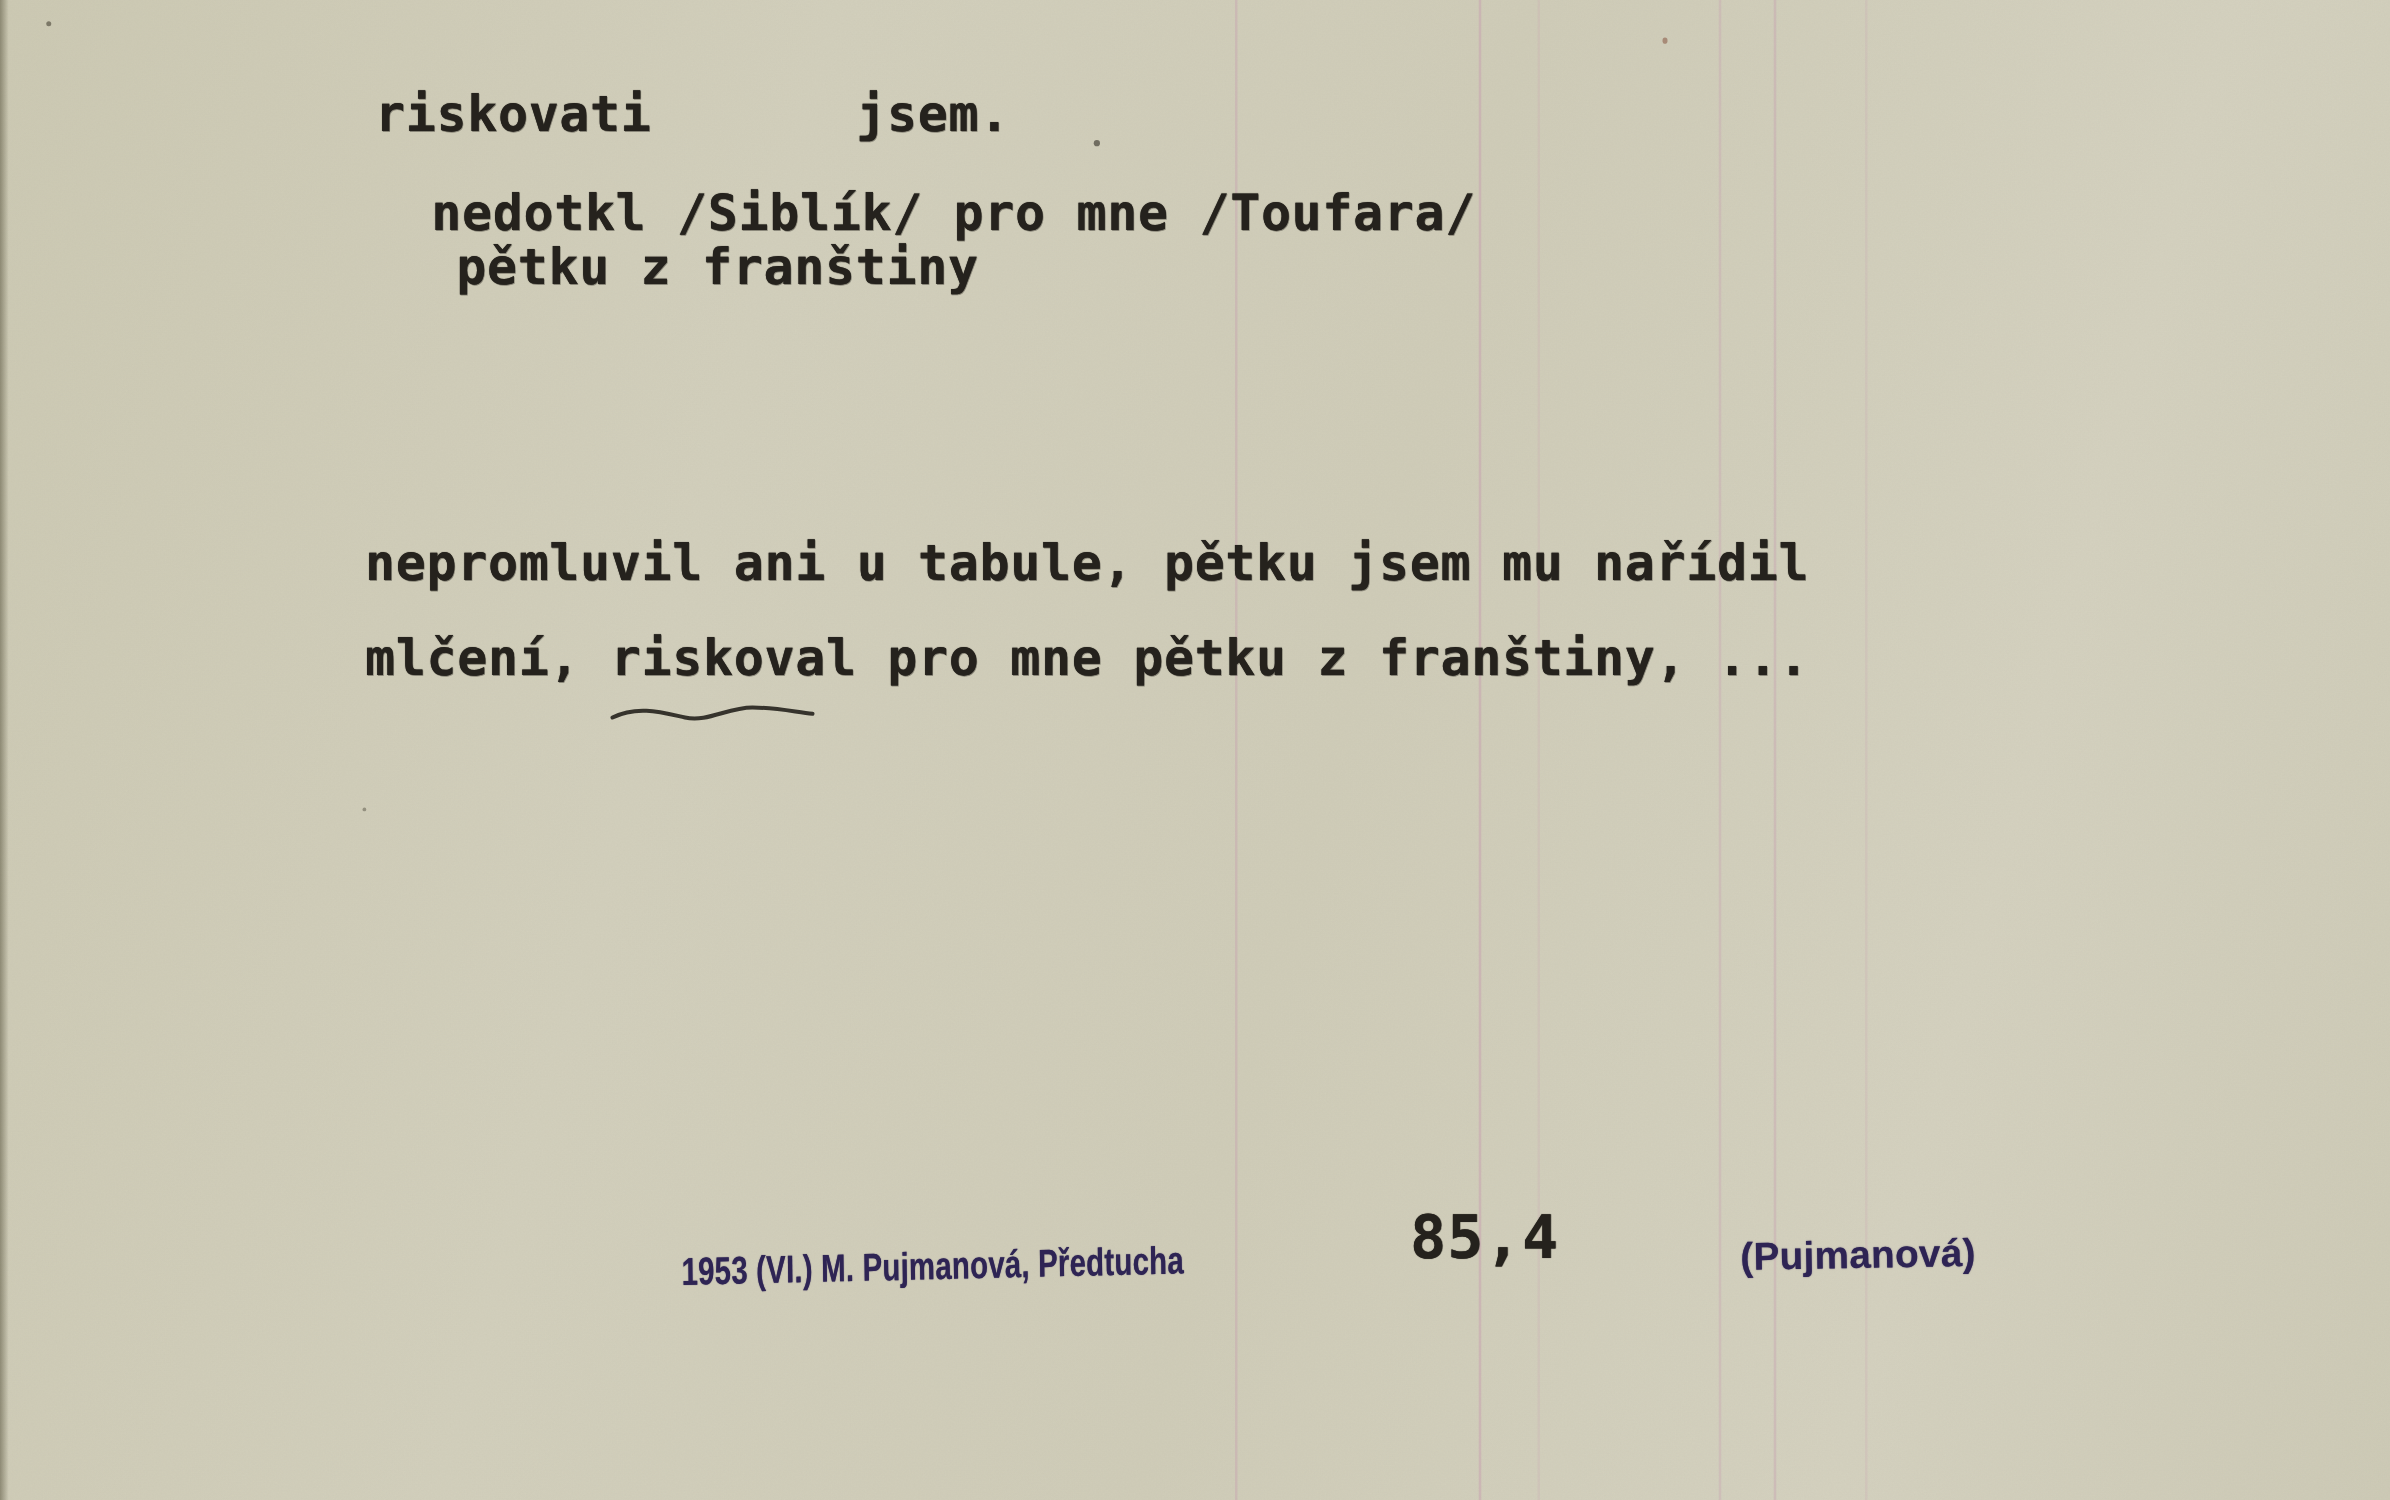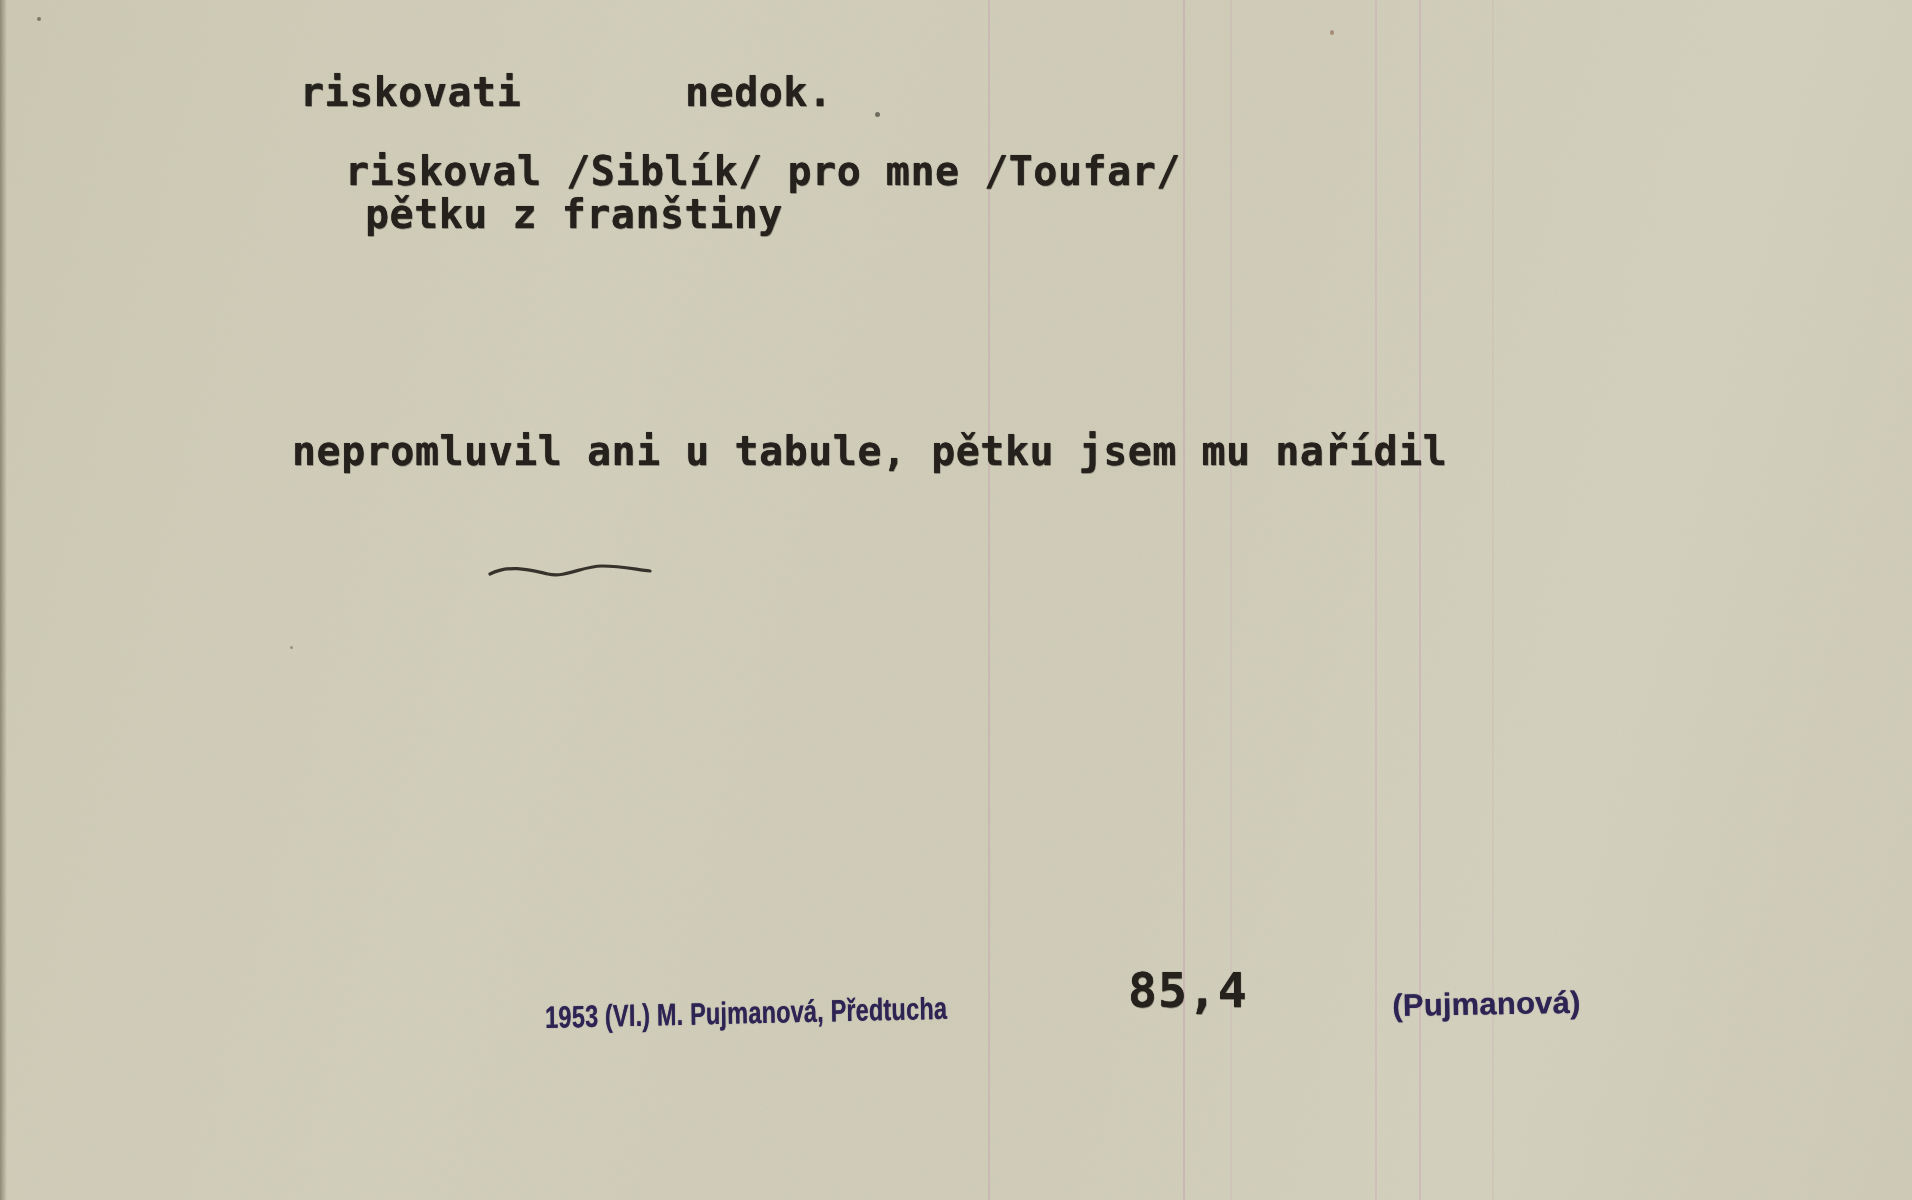--- a/index.html
+++ b/index.html
@@ -85,27 +85,28 @@
   <div class="rule r6"></div>
 
   <div class="scan-edge"></div>
 
   <div class="speck s1"></div>
   <div class="speck s2"></div>
   <div class="speck s3"></div>
   <div class="speck s4"></div>
 
   <span class="tw headword">riskovati</span>
-  <span class="tw aspect">nedok.</span>
+  <span class="tw aspect">jsem.</span>
 
-  <span class="tw gloss1">riskoval /Siblík/ pro mne /Toufar/</span>
+  <span class="tw gloss1">nedotkl /Siblík/ pro mne /Toufara/</span>
   <span class="tw gloss2">pětku z franštiny</span>
 
 
   <span class="tw quote2">nepromluvil ani u tabule, pětku jsem mu nařídil</span>
+  <span class="tw quote3">mlčení, riskoval pro mne pětku z franštiny, ...</span>
 
   <svg class="squiggle" width="168" height="24" xmlns="http://www.w3.org/2000/svg">
     <path d="M4 16 C 24 6, 44 12, 62 16 C 80 20, 96 8, 116 8 C 136 8, 152 12, 164 13" fill="none" stroke="#25221d" stroke-width="3.2" stroke-linecap="round" opacity="0.9"></path>
   </svg>
 
   <span class="stamp stamp1">1953 (VI.) M. Pujmanová, Předtucha</span>
   <span class="tw pagenum">85,4</span>
   <span class="stamp stamp2">(Pujmanová)</span>
 
 </div>

